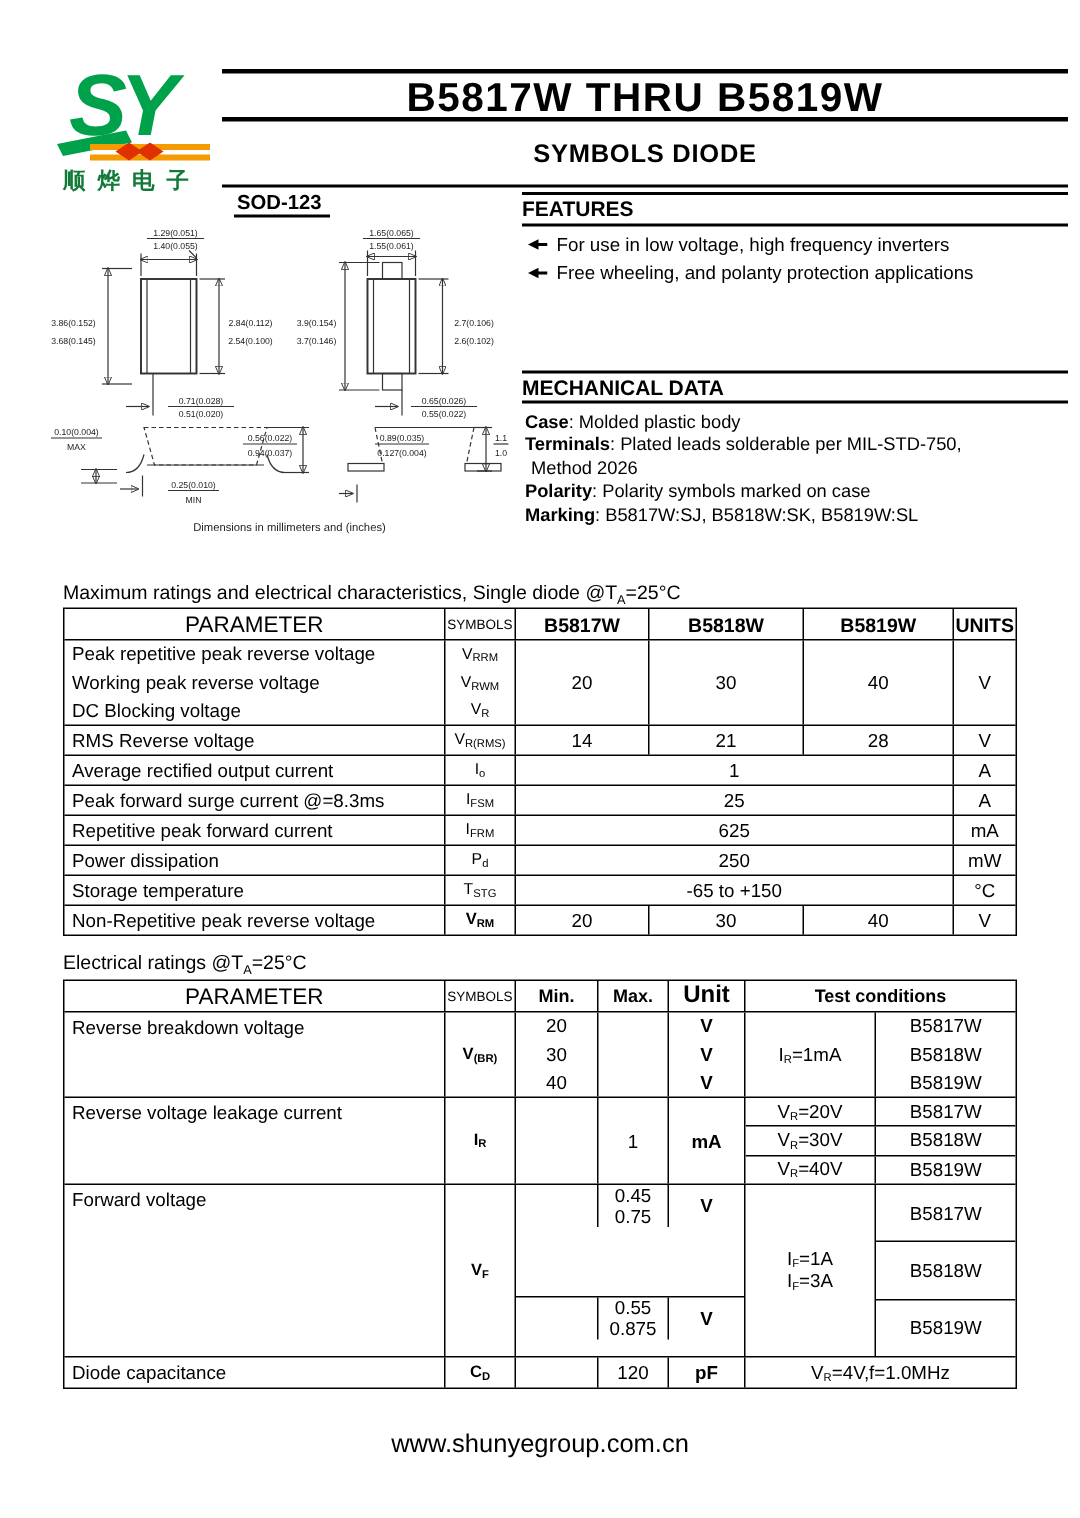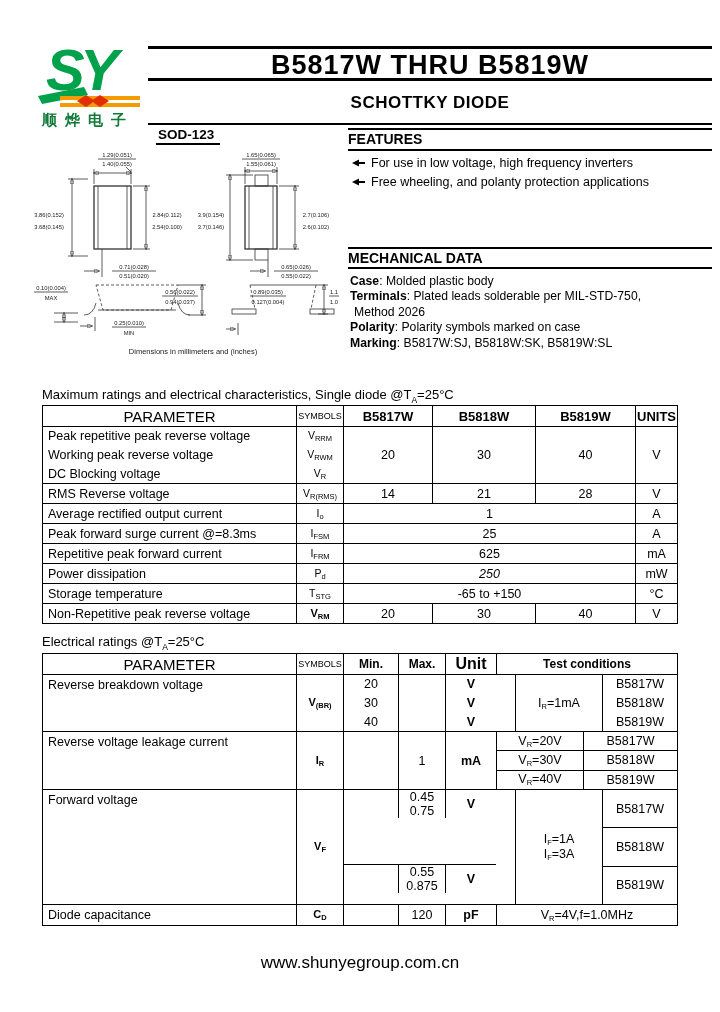--- a/index.html
+++ b/index.html
@@ -25,21 +25,21 @@
   .note sub{font-size:8.5px;}
   
   .t{position:absolute;left:42px;width:636px;border:1.5px solid #000;box-sizing:border-box;font-size:12.5px;}
   .trow{display:flex;border-top:1px solid #000;align-items:stretch;}
   .trow:first-child{border-top:none;}
   .c{border-left:1px solid #000;box-sizing:border-box;display:flex;flex-direction:column;justify-content:center;overflow:hidden;}
   .c:first-child{border-left:none;}
   .cp{width:253px;}
   .cs{width:47px;}
   .t1c1{width:89px;} .t1c2{width:103px;} .t1c3{width:100px;} .t1cu{flex:1;}
-  .cmin{width:55px;} .cmax{width:47px;} .cunit{width:51px;} .ctc1{width:87px;margin-left:19px;} .ctc2{flex:1;}
+  .cmin{width:55px;} .cmax{width:47px;} .cunit{width:51px;} .ctc1{width:87px;} .ctc2{flex:1;}
   .ctr{align-items:center;text-align:center;}
   .pl{padding-left:5px;align-items:flex-start;text-align:left;}
   .topal{justify-content:flex-start;padding-top:3px;}
   .hc{font-size:15px;}
   .hs{font-size:9px;}
   .hb{font-weight:bold;font-size:13px;}
   .sym{font-size:10.5px;align-items:center;text-align:center;}
   .sym sub,.tcv sub{font-size:7.5px;vertical-align:-0.25em;}
   .symb{font-weight:bold;font-size:11px;}
   .u2{font-weight:bold;}
@@ -81,21 +81,21 @@
     <rect x="26" y="70" width="80" height="4" fill="#F59A00" stroke="none"></rect>
     <rect x="26" y="77" width="80" height="4" fill="#F59A00" stroke="none"></rect>
     <path d="M52,69 l9,6 l-9,6 l-9,-6 Z" fill="#E03000" stroke="none"></path>
     <path d="M66,69 l9,6 l-9,6 l-9,-6 Z" fill="#E03000" stroke="none"></path>
     <text x="8" y="99" font-size="15" letter-spacing="8" fill="#127A38" stroke="none" font-weight="bold">顺烨电子</text>
   </svg>
 
   <div class="rule" style="left:148px;top:46px;width:564px;height:3px;"></div>
   <div class="title h1">B5817W THRU B5819W</div>
   <div class="rule" style="left:148px;top:78px;width:564px;height:3px;"></div>
-  <div class="title h2">SCHOTTKY DIODE</div>
+  <div class="title h2">SYMBOLS DIODE</div>
   <div class="rule" style="left:148px;top:123px;width:564px;height:2px;"></div>
 
   <div class="pkg-label">SOD-123</div>
 
   <div class="rule" style="left:348px;top:128px;width:364px;height:2px;"></div>
   <div class="sechead" style="top:131px;">FEATURES</div>
   <div class="rule" style="left:348px;top:149px;width:364px;height:2px;"></div>
 
   <div class="feat-item" style="top:156px;">
     <svg class="ar" width="13" height="8" viewBox="0 0 13 8">
@@ -307,21 +307,21 @@
           <div><span>I</span><sub>FRM</sub></div>
         </div>
       <div class="c ctr" style="width:292px;">625</div>
       <div class="c t1cu ctr">mA</div>
     </div>
     <div class="trow" style="height:19px;">
       <div class="c cp pl">Power dissipation</div>
       <div class="c cs sym">
           <div><span>P</span><sub>d</sub></div>
         </div>
-      <div class="c ctr" style="width:292px;font-style:italic;">250</div>
+      <div class="c ctr" style="width:292px;">250</div>
       <div class="c t1cu ctr">mW</div>
     </div>
     <div class="trow" style="height:19px;">
       <div class="c cp pl">Storage temperature</div>
       <div class="c cs sym">
           <div><span>T</span><sub>STG</sub></div>
         </div>
       <div class="c ctr" style="width:292px;">-65 to +150</div>
       <div class="c t1cu ctr">°C</div>
     </div>

